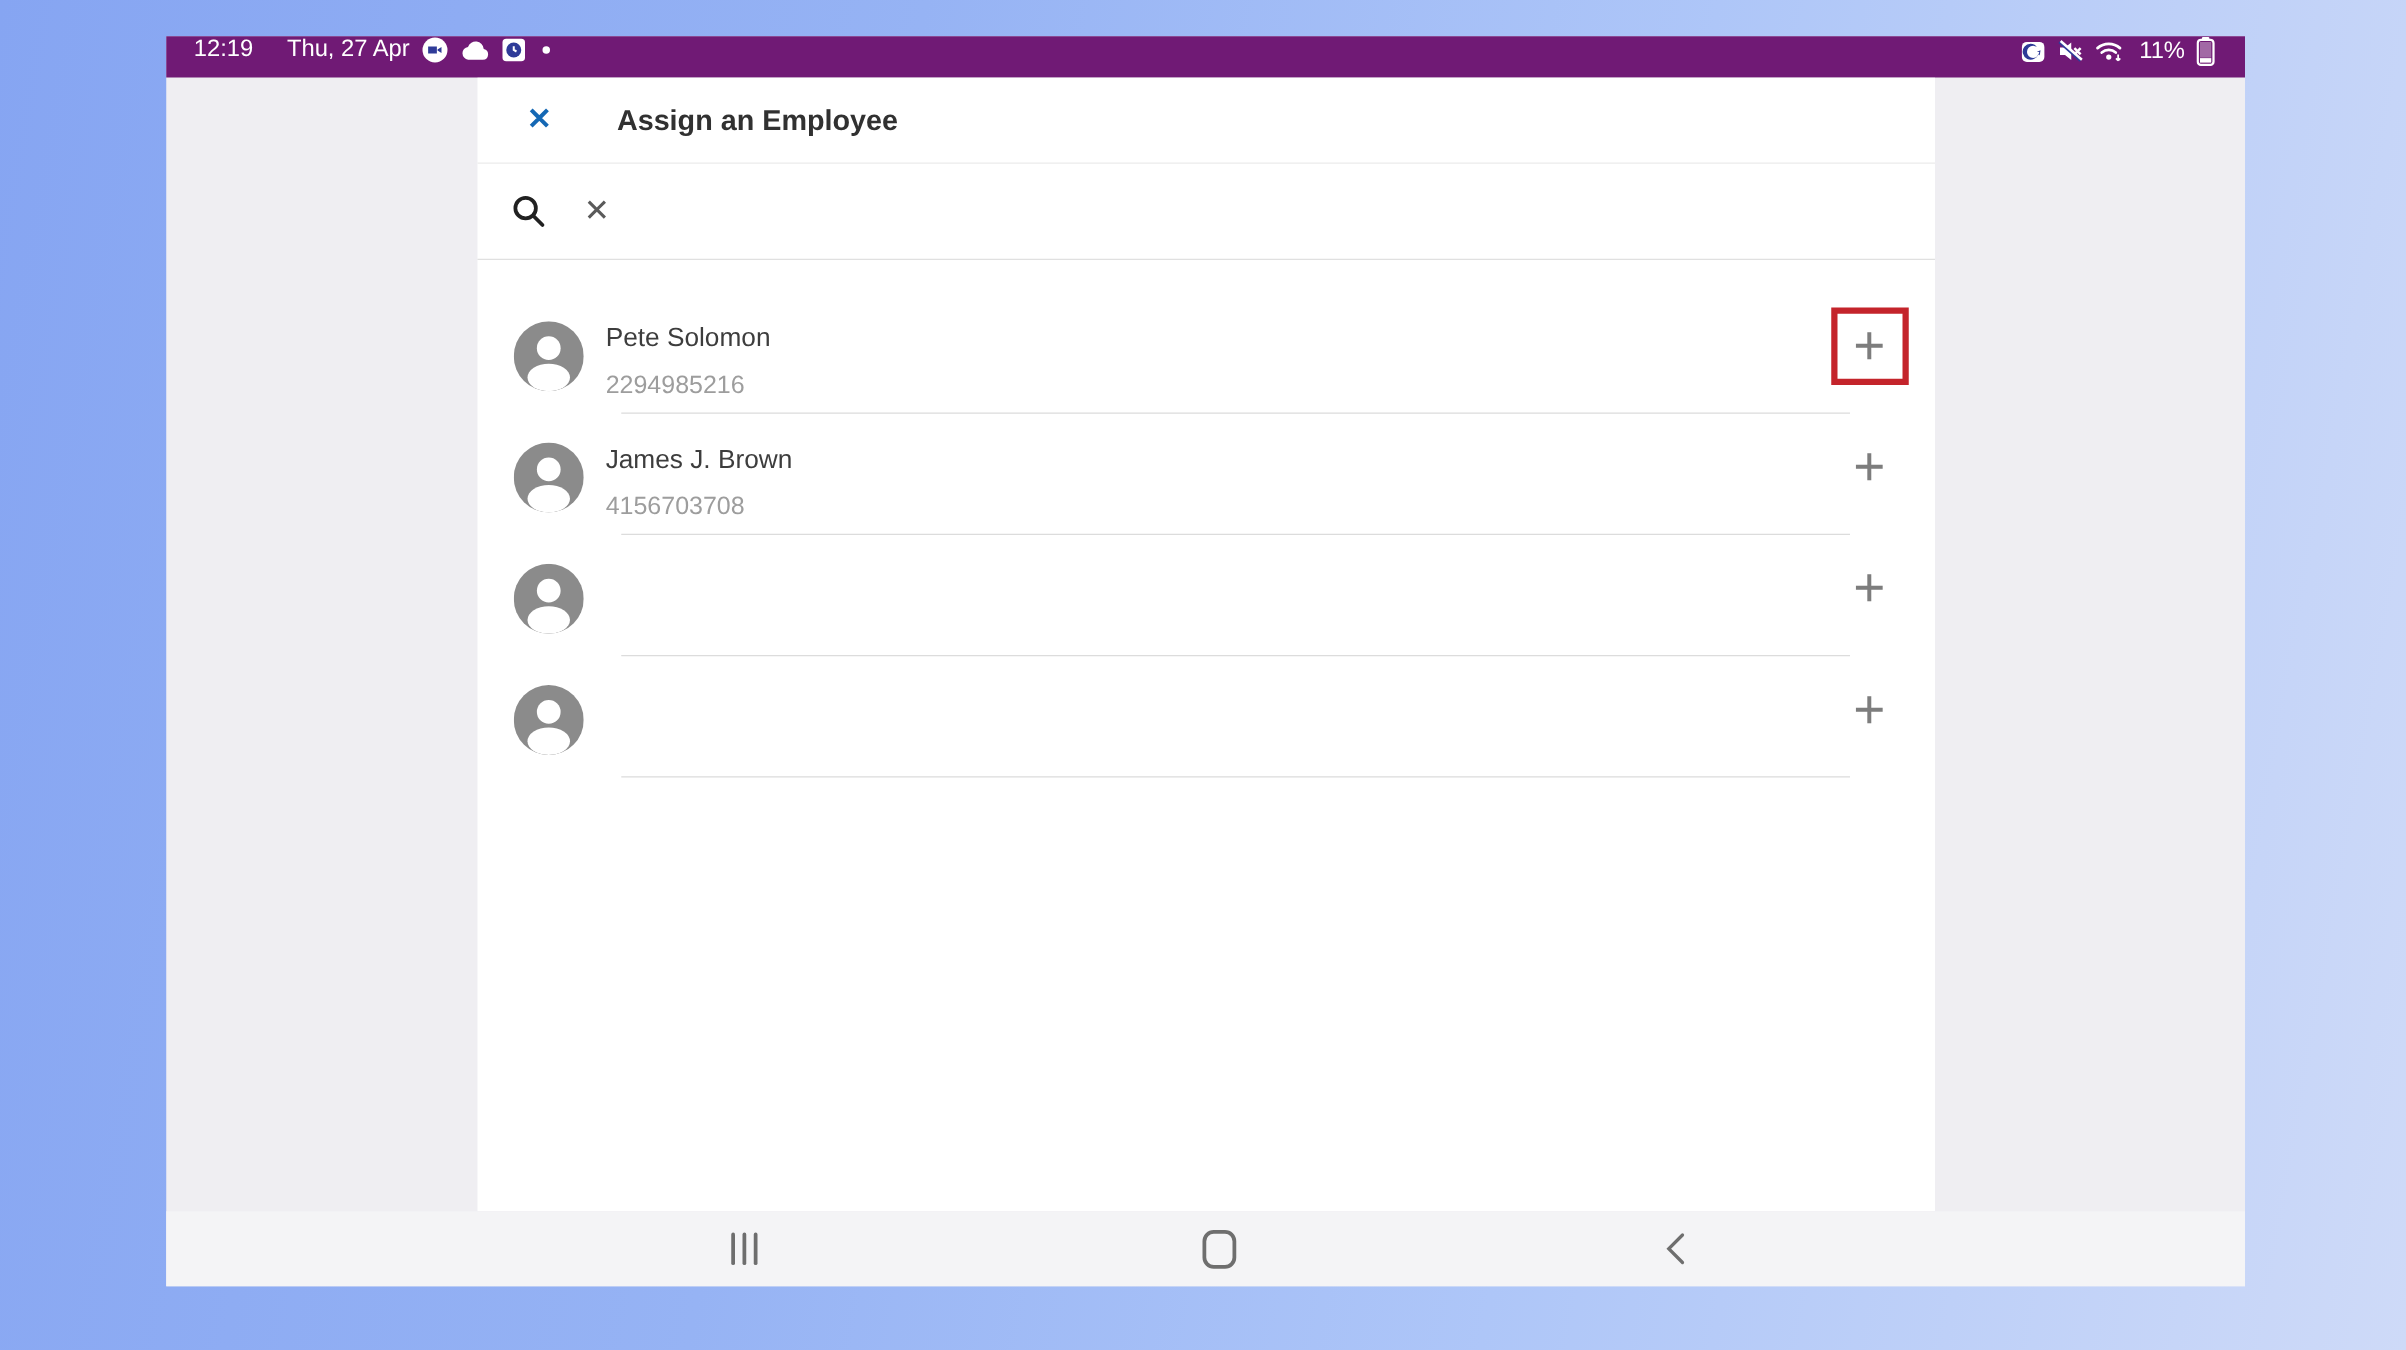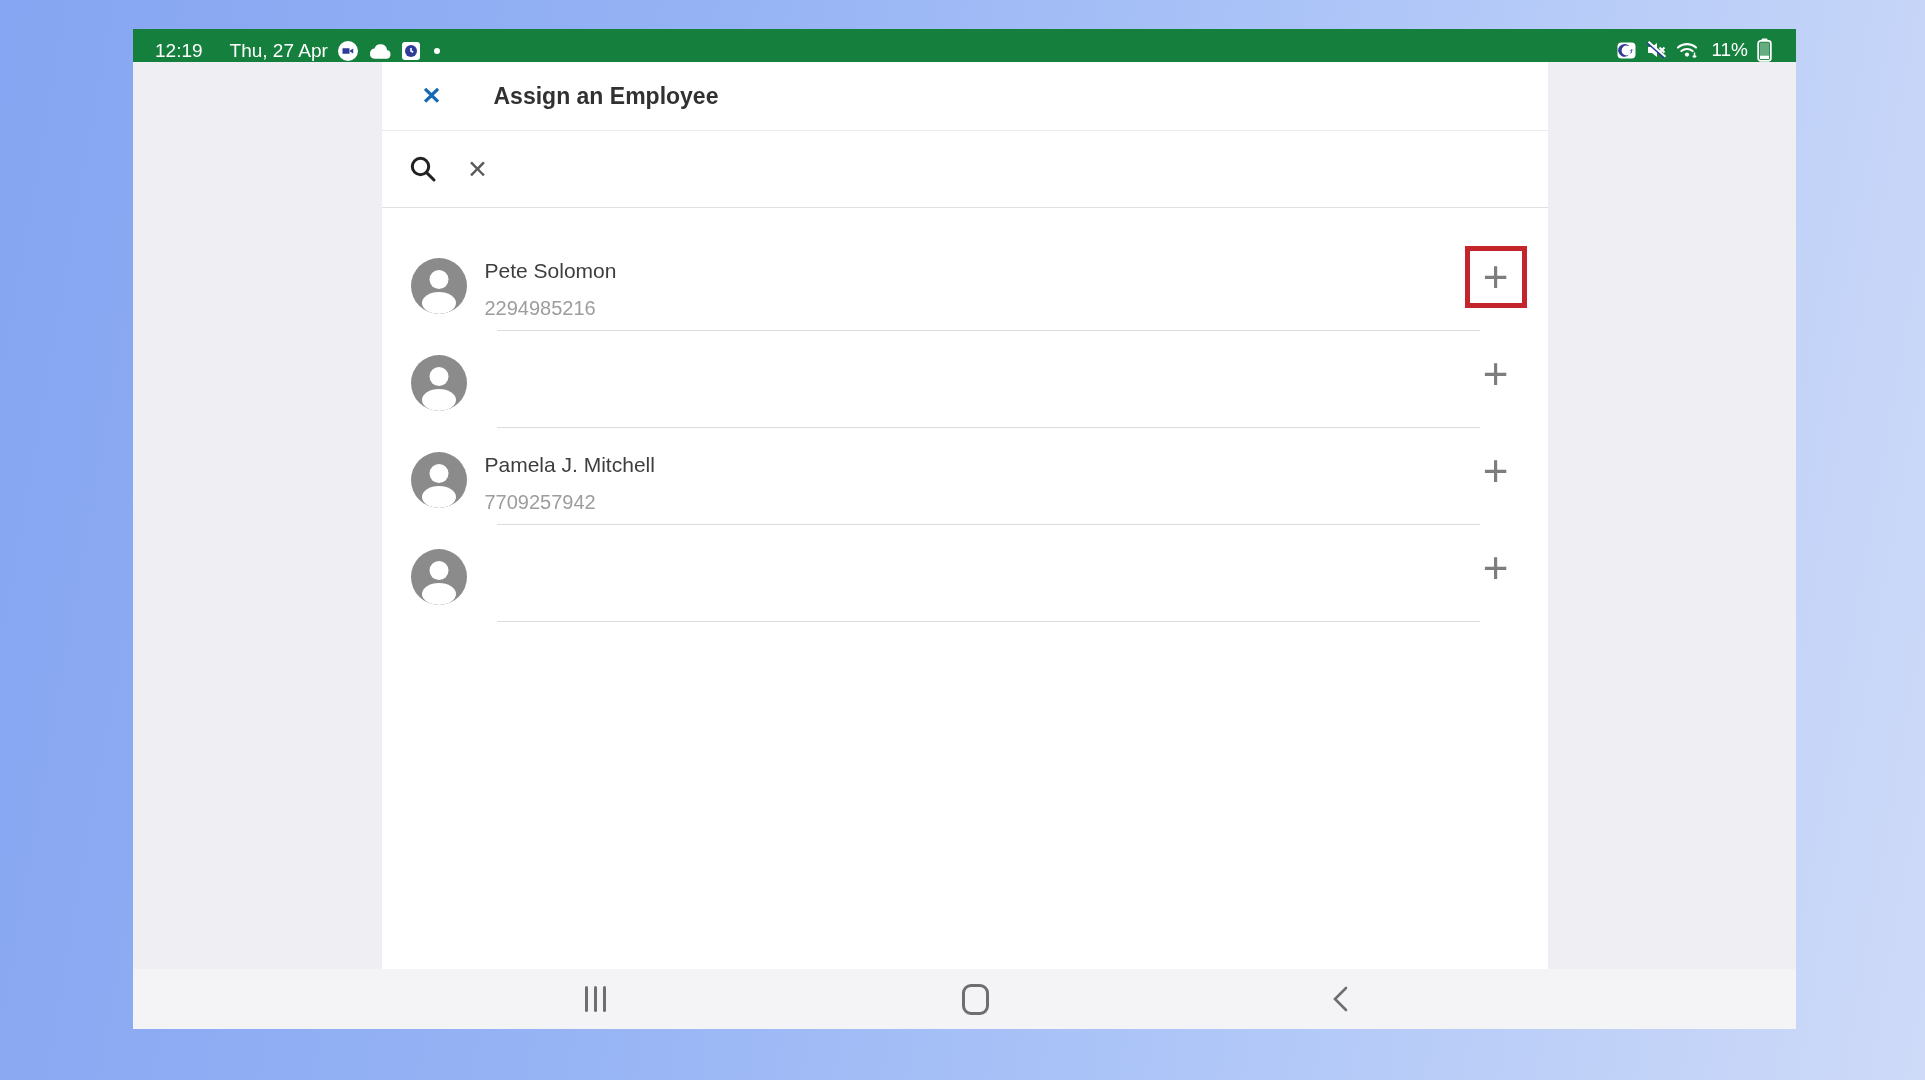--- a/index.html
+++ b/index.html
@@ -8,22 +8,22 @@
     font-family:"Liberation Sans", sans-serif;
     background:linear-gradient(100deg,#86a5f2 0%, #96b3f4 35%, #aec6f8 65%, #cedaf8 100%);
     position:relative;
   }
   .device {
     position:absolute; left:133px; top:29px; width:1663px; height:1000px;
     display:flex; flex-direction:column; background:#efeef2;
   }
   
   .statusbar {
-    height:33px; background:#15803d; color:#fff; flex:0 0 auto;
-    display:flex; align-items:flex-end; padding:0 24px 0 22px;
+    height:33px; background:#701a75; color:#fff; flex:0 0 auto;
+    display:flex; align-items:flex-start; padding:0 24px 0 22px;
     font-size:19px;
   }
   .sb-left { display:flex; align-items:center; gap:9px; }
   .sb-time { margin-right:18px; }
   .sb-date { }
   .sb-spacer { flex:1; }
   .sb-right { display:flex; align-items:center; gap:9px; }
   .sb-icon { display:inline-flex; align-items:center; }
   .sb-dot { width:6px; height:6px; border-radius:50%; background:#fff; margin-left:4px; }
   .sb-batt-text { margin-left:2px; }
@@ -209,42 +209,42 @@
                     <circle cx="28" cy="28" r="28"></circle>
                   </clipPath>
                 </defs>
                 <circle cx="28" cy="28" r="28" fill="#8b8b8b"></circle>
                 <g clip-path="url(#c1)">
                   <circle cx="28" cy="21.5" r="9.5" fill="#fff"></circle>
                   <ellipse cx="28" cy="45" rx="17" ry="11" fill="#fff"></ellipse>
                 </g>
               </svg>
           </span>
+          <span class="row-text">
+            <div class="row-name">James J. Brown</div>
+            <div class="row-phone">4156703708</div>
+          </span>
           <span class="plus-btn">+</span>
           <span class="row-divider"></span>
         </div>
 
         <div class="row">
           <span class="avatar">
             <svg width="56" height="56" viewBox="0 0 56 56">
                 <defs>
                   <clipPath id="c2">
                     <circle cx="28" cy="28" r="28"></circle>
                   </clipPath>
                 </defs>
                 <circle cx="28" cy="28" r="28" fill="#8b8b8b"></circle>
                 <g clip-path="url(#c2)">
                   <circle cx="28" cy="21.5" r="9.5" fill="#fff"></circle>
                   <ellipse cx="28" cy="45" rx="17" ry="11" fill="#fff"></ellipse>
                 </g>
               </svg>
-          </span>
-          <span class="row-text">
-            <div class="row-name">Pamela J. Mitchell</div>
-            <div class="row-phone">7709257942</div>
           </span>
           <span class="plus-btn">+</span>
           <span class="row-divider"></span>
         </div>
 
         <div class="row">
           <span class="avatar">
             <svg width="56" height="56" viewBox="0 0 56 56">
                 <defs>
                   <clipPath id="c3">

